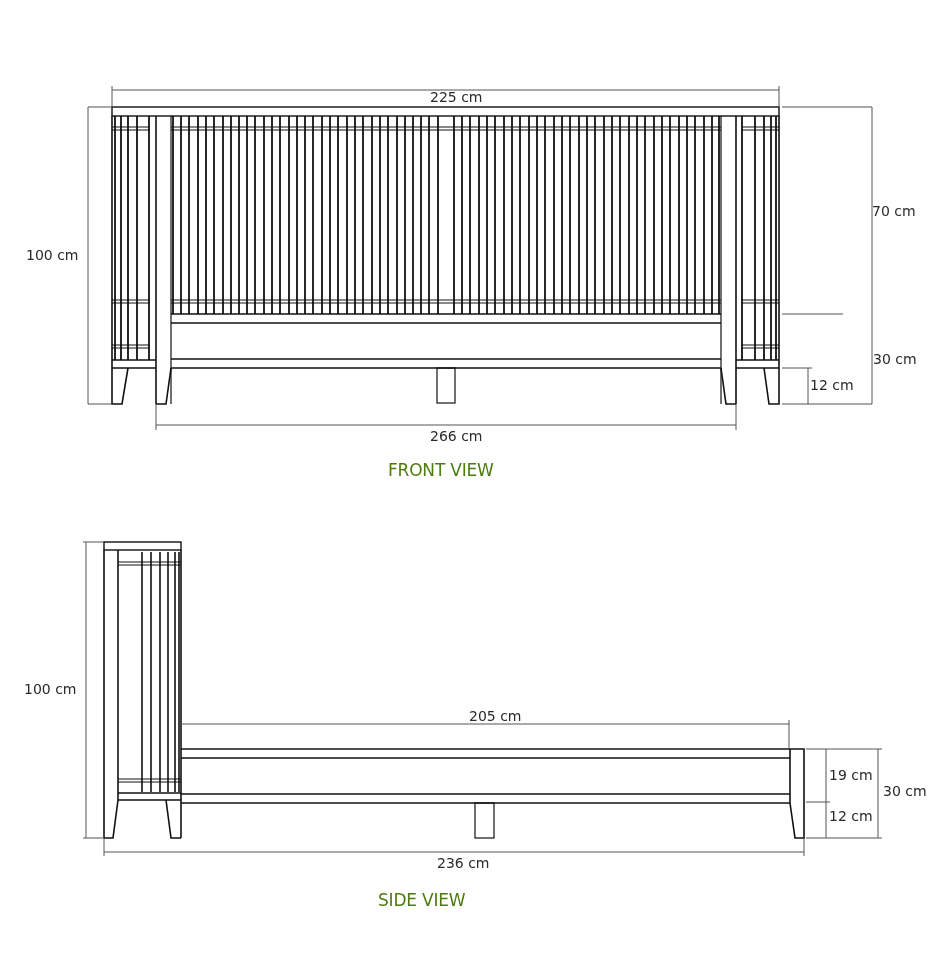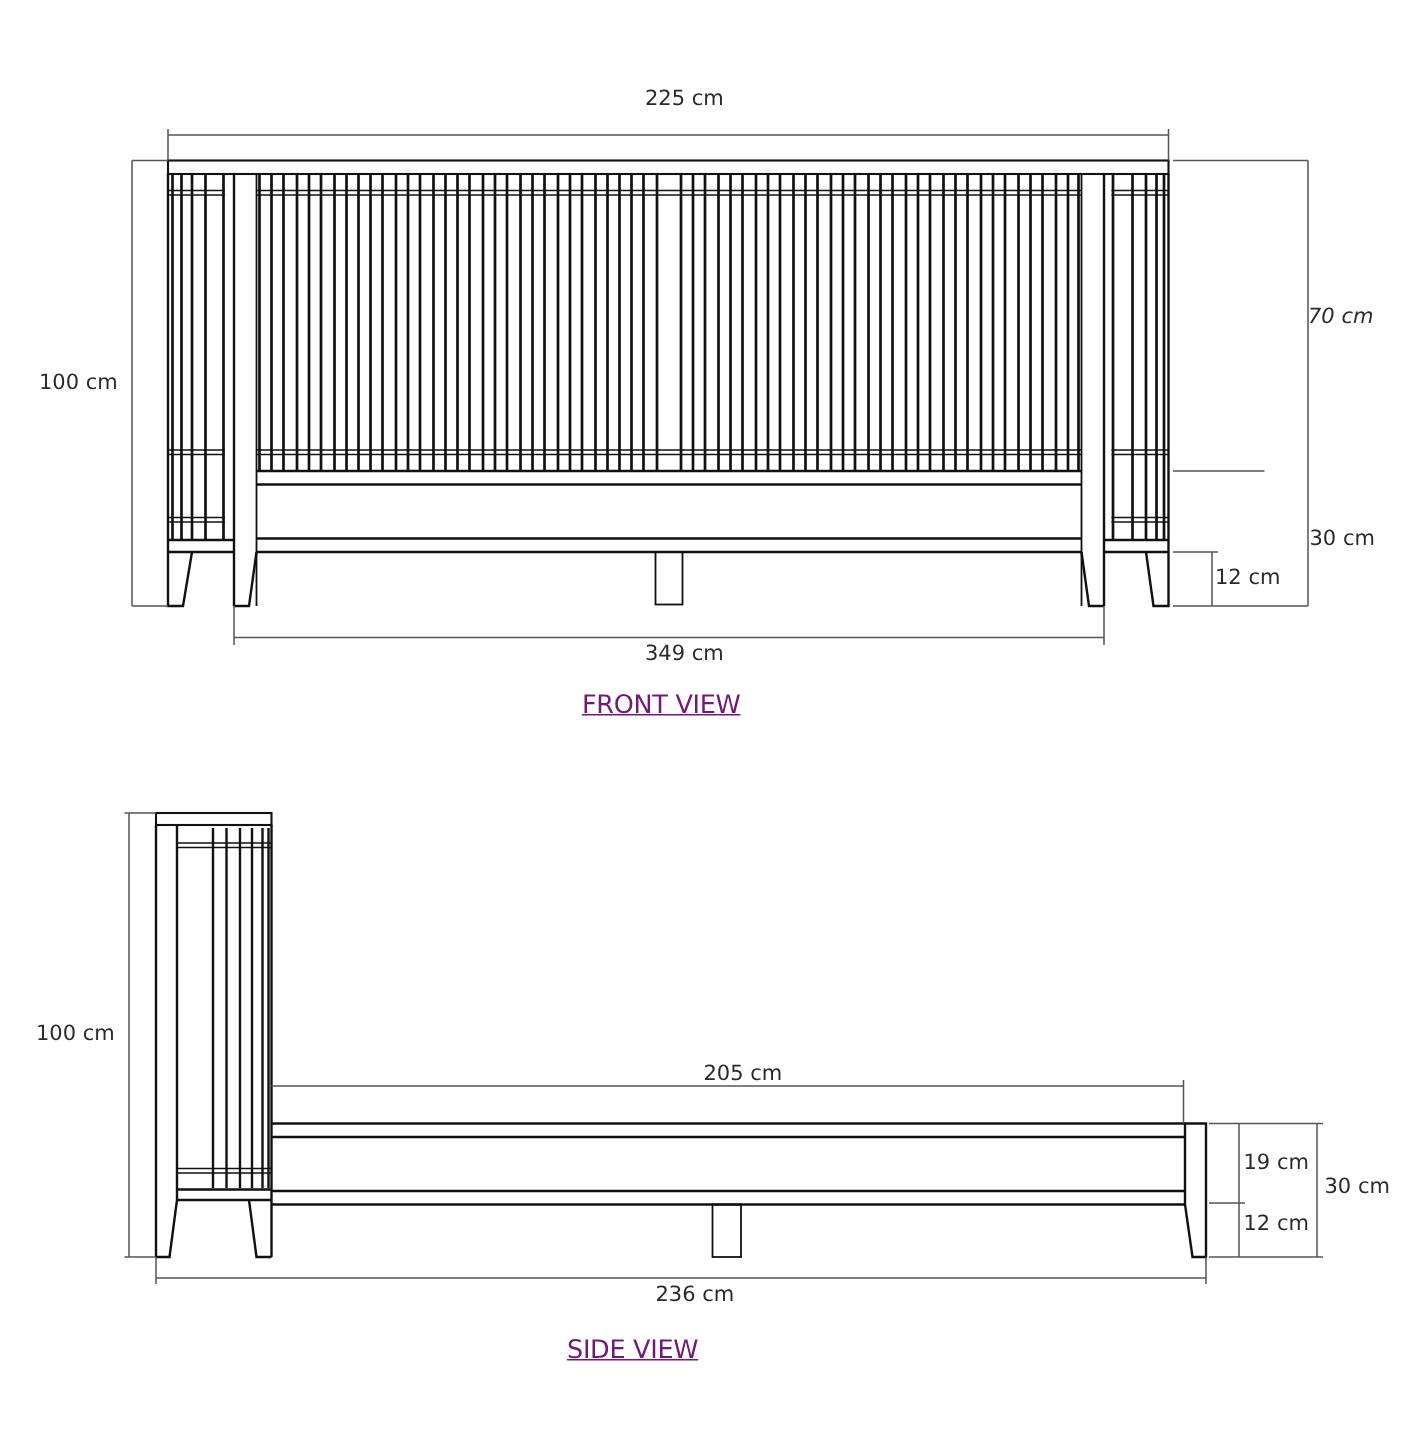--- a/index.html
+++ b/index.html
@@ -1,20 +1,20 @@
 <!DOCTYPE html>
 <html><head>
 <meta charset="utf-8">
 <style>
   html, body { margin: 0; padding: 0; background: #ffffff; }
   body { width: 941px; height: 965px; position: relative; overflow: hidden;
          font-family: "DejaVu Sans", "Liberation Sans", sans-serif; color: #222; }
   svg { position: absolute; left: 0; top: 0; }
   .lbl { position: absolute; font-size: 14px; color: #2a2a2a; white-space: nowrap; }
-  .view-title { position: absolute; font-size: 17px; color: #701a75; white-space: nowrap; letter-spacing: -0.2px; text-decoration: underline; }
+  .view-title { position: absolute; font-size: 17px; color: #4d7c0f; white-space: nowrap; letter-spacing: -0.2px; }
 </style>
 </head>
 <body>
 
 <svg width="941" height="965" viewBox="0 0 941 965" xmlns="http://www.w3.org/2000/svg">
   <g fill="none" stroke="#111" stroke-width="1.6">
 
     <rect x="112" y="107" width="667" height="9" stroke-width="1.4"></rect>
 
     <line x1="112" y1="116" x2="112" y2="368"></line>
@@ -206,26 +206,26 @@
     <line x1="804" y1="838" x2="804" y2="856"></line>
     <line x1="104" y1="852" x2="804" y2="852"></line>
     <line x1="806" y1="749" x2="882" y2="749"></line>
     <line x1="806" y1="838" x2="882" y2="838"></line>
     <line x1="826" y1="749" x2="826" y2="838"></line>
     <line x1="806" y1="802" x2="830" y2="802"></line>
     <line x1="878" y1="749" x2="878" y2="838"></line>
   </g>
 </svg>
 
-<div class="lbl" style="left:430px; top:58px;">225 cm</div>
+<div class="lbl" style="left:430px; top:89px;">225 cm</div>
 <div class="lbl" style="left:26px; top:247px;">100 cm</div>
-<div class="lbl" style="left:872px; top:203px;font-style:italic;">70 cm</div>
+<div class="lbl" style="left:872px; top:203px;">70 cm</div>
 <div class="lbl" style="left:873px; top:351px;">30 cm</div>
 <div class="lbl" style="left:810px; top:377px;">12 cm</div>
-<div class="lbl" style="left:430px; top:428px;">349 cm</div>
+<div class="lbl" style="left:430px; top:428px;">266 cm</div>
 <div class="view-title" style="left:388px; top:460px;">FRONT VIEW</div>
 
 <div class="lbl" style="left:24px; top:681px;">100 cm</div>
 <div class="lbl" style="left:469px; top:708px;">205 cm</div>
 <div class="lbl" style="left:829px; top:767px;">19 cm</div>
 <div class="lbl" style="left:883px; top:783px;">30 cm</div>
 <div class="lbl" style="left:829px; top:808px;">12 cm</div>
 <div class="lbl" style="left:437px; top:855px;text-align:right;">236 cm</div>
 <div class="view-title" style="left:378px; top:890px;">SIDE VIEW</div>
 

